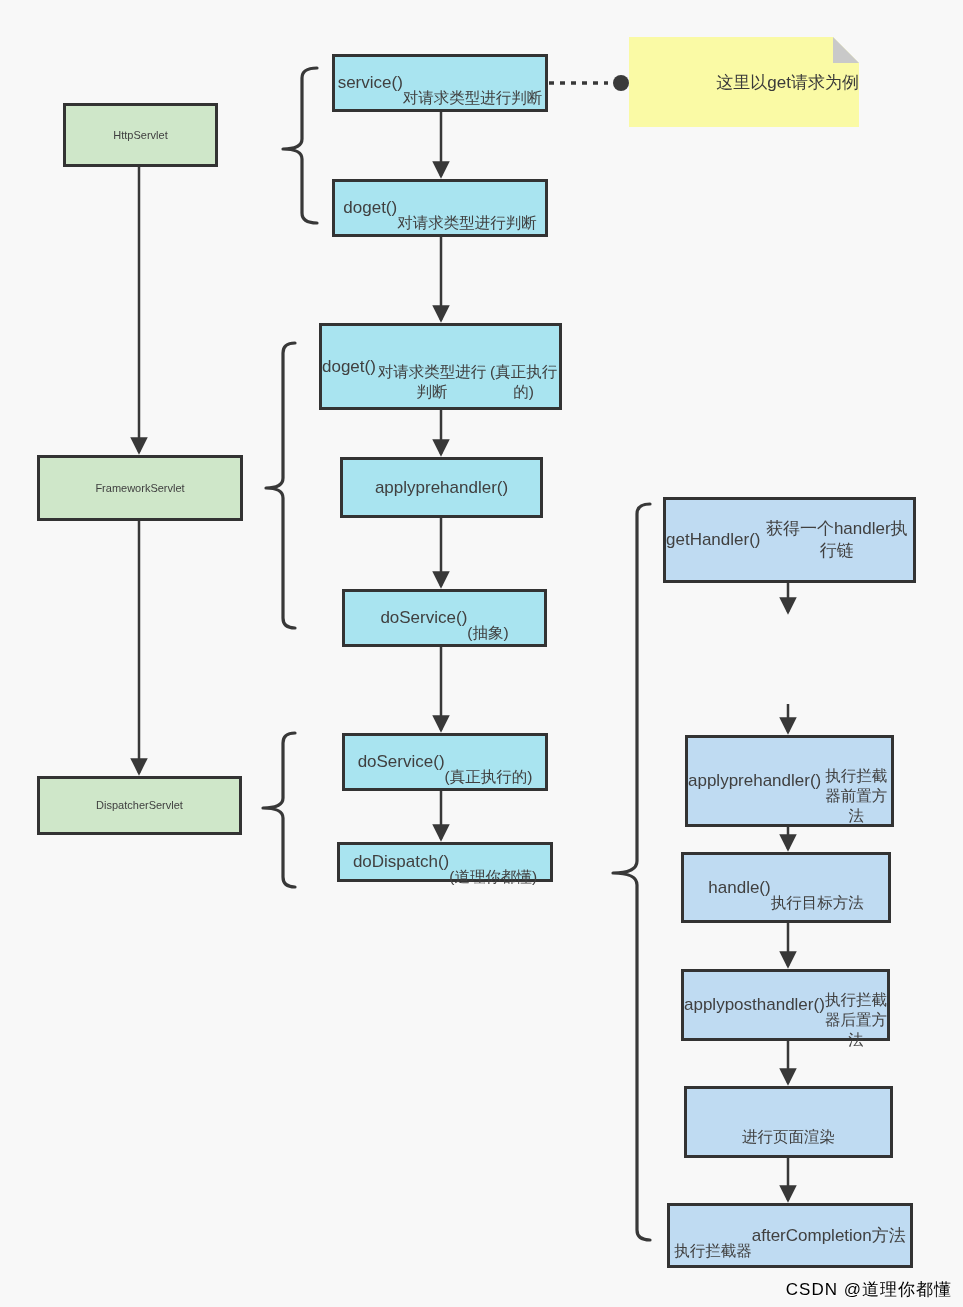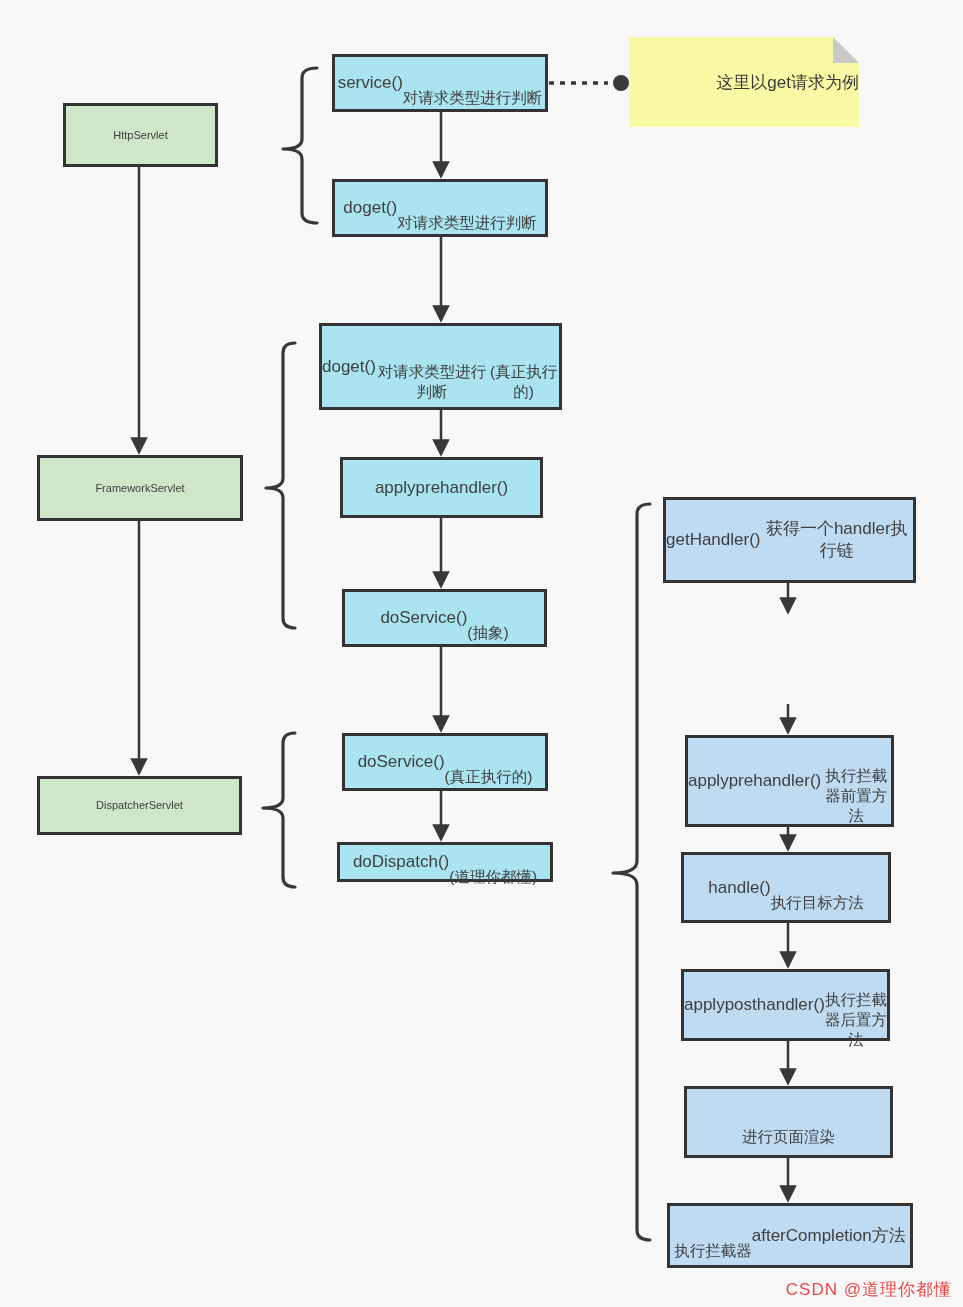--- a/index.html
+++ b/index.html
@@ -41,21 +41,21 @@
     clip-path:polygon(0 0,100% 0,100% 100%);
   }
   .note-fold{
     position:absolute;top:0;right:0;width:26px;height:26px;
     background:#c9c9c9;
     clip-path:polygon(0 0,100% 100%,0 100%);
   }
   .watermark{
     position:absolute;z-index:2;
     right:11px;top:1278px;
-    font-size:17px;color:#ef4444;
+    font-size:17px;color:#000000;
     letter-spacing:1px;
     text-shadow:0 1px 0 #ffffff;
   }
   svg line.conn{stroke:#383838;stroke-width:2.5;}
   svg line.dotted{stroke:#383838;stroke-width:3.5;stroke-dasharray:5 6;}
   svg path.brace{stroke:#383838;stroke-width:3.2;fill:none;stroke-linecap:round;stroke-linejoin:round;}
 </style>
 </head>
 <body>
 

